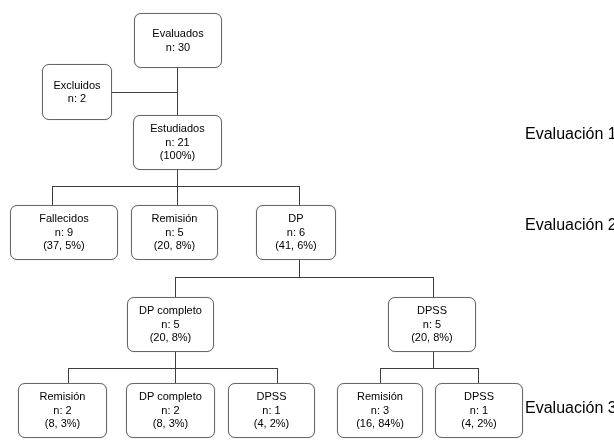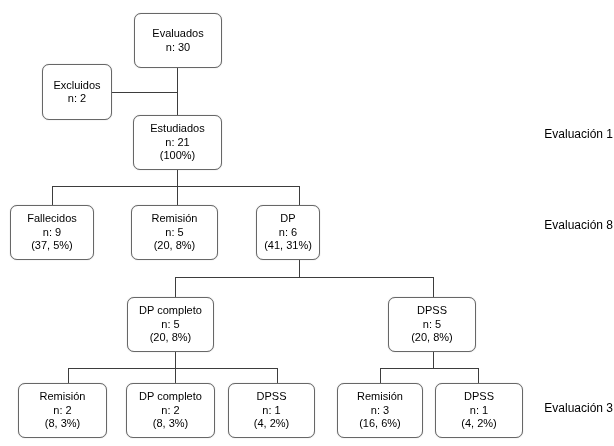--- a/index.html
+++ b/index.html
@@ -38,22 +38,22 @@
   }
   .hline {
     position: absolute;
     height: 1px;
     background: #3d3d3d;
   }
   .stage-label {
     position: absolute;
     left: 525px;
     width: 88px;
-    text-align: right;
-    font-size: 12px;
+    text-align: center;
+    font-size: 16px;
     line-height: 14px;
     white-space: nowrap;
   }
 </style>
 </head>
 <body>
 
 <div id="canvas">
 
   <div class="vline" style="left:177px; top:68px;  height:48px;"></div>
@@ -88,36 +88,36 @@
     <div>n: 2</div>
     <div></div>
   </div>
 
   <div class="box" style="left:133px; top:115px; width:89px; height:55px;align-items:center;">
     <div>Estudiados</div>
     <div>n: 21</div>
     <div>(100%)</div>
   </div>
 
-  <div class="box" style="left:10px; top:205px; width:84px; height:55px;">
+  <div class="box" style="left:10px; top:205px; width:108px; height:55px;">
     <div>Fallecidos</div>
     <div>n: 9</div>
     <div>(37, 5%)</div>
   </div>
 
   <div class="box" style="left:131px; top:205px; width:87px; height:55px;">
     <div>Remisión</div>
     <div>n: 5</div>
     <div>(20, 8%)</div>
   </div>
 
-  <div class="box" style="left:256px; top:205px; width:64px; height:55px;">
+  <div class="box" style="left:256px; top:205px; width:80px; height:55px;">
     <div>DP</div>
     <div>n: 6</div>
-    <div>(41, 31%)</div>
+    <div>(41, 6%)</div>
   </div>
 
   <div class="box" style="left:127px; top:297px; width:87px; height:55px;">
     <div>DP completo</div>
     <div>n: 5</div>
     <div>(20, 8%)</div>
   </div>
 
   <div class="box" style="left:388px; top:297px; width:88px; height:55px;">
     <div>DPSS</div>
@@ -139,26 +139,26 @@
 
   <div class="box" style="left:228px; top:383px; width:87px; height:55px;">
     <div>DPSS</div>
     <div>n: 1</div>
     <div>(4, 2%)</div>
   </div>
 
   <div class="box" style="left:337px; top:383px; width:86px; height:55px;">
     <div>Remisión</div>
     <div>n: 3</div>
-    <div>(16, 6%)</div>
+    <div>(16, 84%)</div>
   </div>
 
   <div class="box" style="left:435px; top:383px; width:88px; height:55px;">
     <div>DPSS</div>
     <div>n: 1</div>
     <div>(4, 2%)</div>
   </div>
 
   <div class="stage-label" style="top:127px;">Evaluación 1</div>
-  <div class="stage-label" style="top:218px;">Evaluación 8</div>
+  <div class="stage-label" style="top:218px;">Evaluación 2</div>
   <div class="stage-label" style="top:401px;">Evaluación 3</div>
 
 </div>
 
 </body></html>

